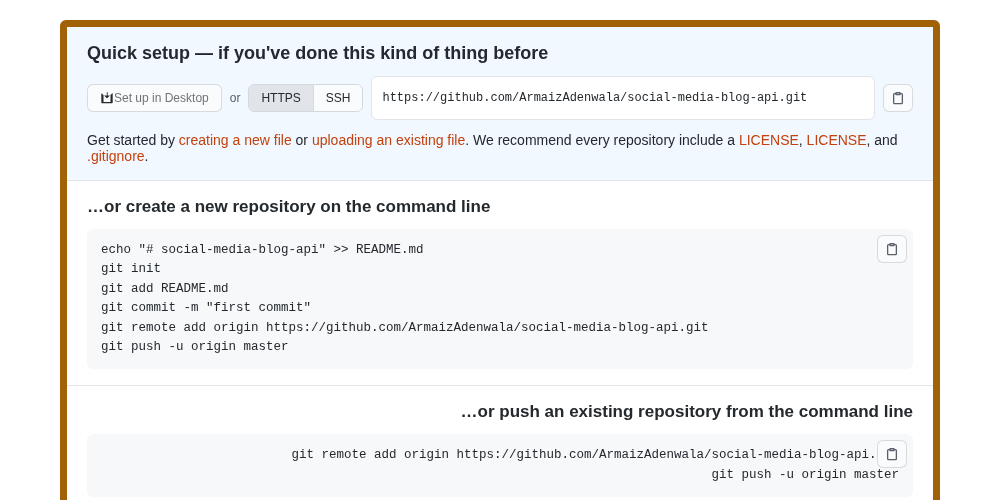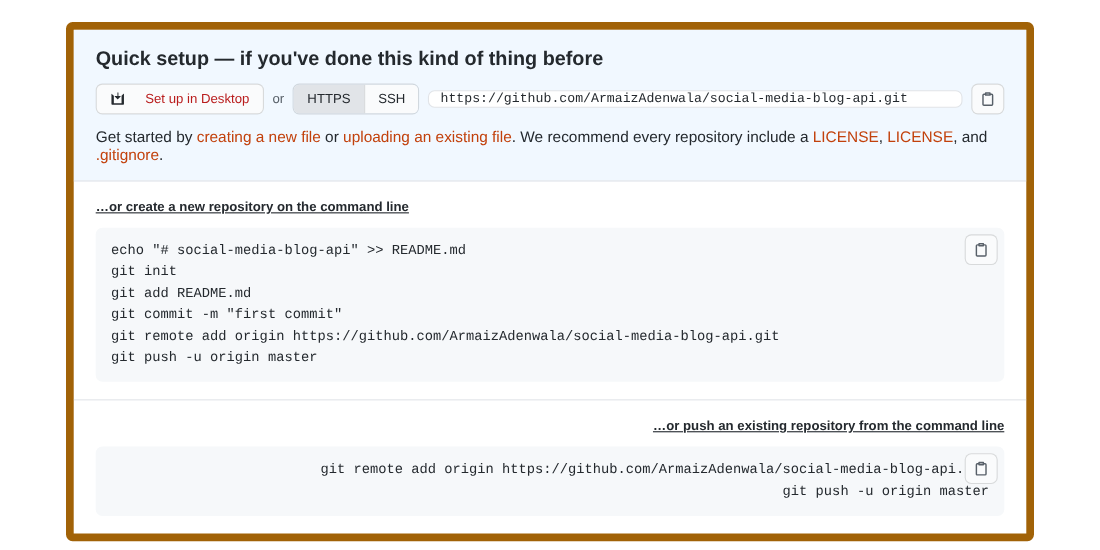--- a/index.html
+++ b/index.html
@@ -27,30 +27,30 @@
     }
     .qs-row {
       display: flex;
       align-items: center;
       gap: 8px;
       margin-bottom: 12px;
     }
     .btn {
       display: inline-flex;
       align-items: center;
-      gap: 18px;
+      gap: 0;
       padding: 4px 12px;
       font-size: 12px;
       font-weight: 500;
       background: #fafbfc;
       border: 1px solid rgba(27,31,35,0.15);
       border-radius: 6px;
       cursor: pointer;
       height: 28px;
-      color: #b91c1c;
+      color: #737373;
     }
     .or-text {
       font-size: 12px;
       color: #586069;
     }
     .segmented {
       display: inline-flex;
       border: 1px solid rgba(27,31,35,0.15);
       border-radius: 6px;
       overflow: hidden;
@@ -66,21 +66,21 @@
       color: #24292e;
     }
     .seg-btn.active {
       background: #e1e4e8;
     }
     .seg-btn + .seg-btn {
       border-left: 1px solid rgba(27,31,35,0.15);
     }
     .url-input {
       flex: 1;
-      height: 16px;
+      height: 44px;
       padding: 4px 10px;
       font-family: SFMono-Regular, Consolas, "Liberation Mono", Menlo, monospace;
       font-size: 12px;
       border: 1px solid #e1e4e8;
       border-radius: 6px;
       background: #fff;
       color: #24292e;
     }
     .copy-btn {
       width: 30px;
@@ -101,24 +101,23 @@
       color: #c2410c;
       text-decoration: none;
       cursor: pointer;
     }
     .section {
       padding: 16px 20px;
       border-bottom: 1px solid #e1e4e8;
     }
     .section:last-child { border-bottom: none; text-align: right; }
     .section-title {
-      font-size: 12px;
+      font-size: 17px;
       font-weight: 600;
       margin-bottom: 12px;
-      text-decoration: underline;
     }
     .code-wrap {
       position: relative;
     }
     .code-block {
       background: #f6f8fa;
       border-radius: 6px;
       padding: 12px 14px;
       font-family: SFMono-Regular, Consolas, "Liberation Mono", Menlo, monospace;
       font-size: 12.5px;

